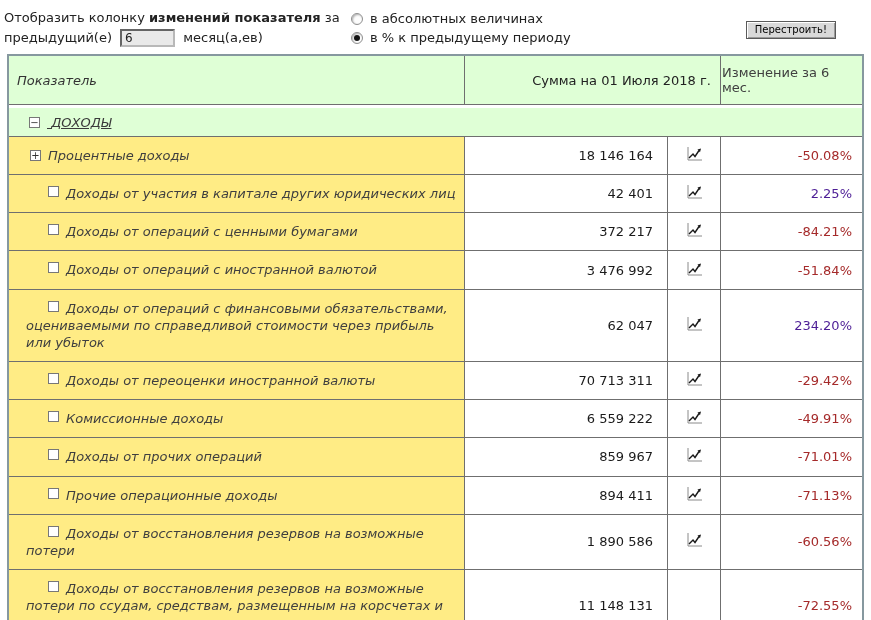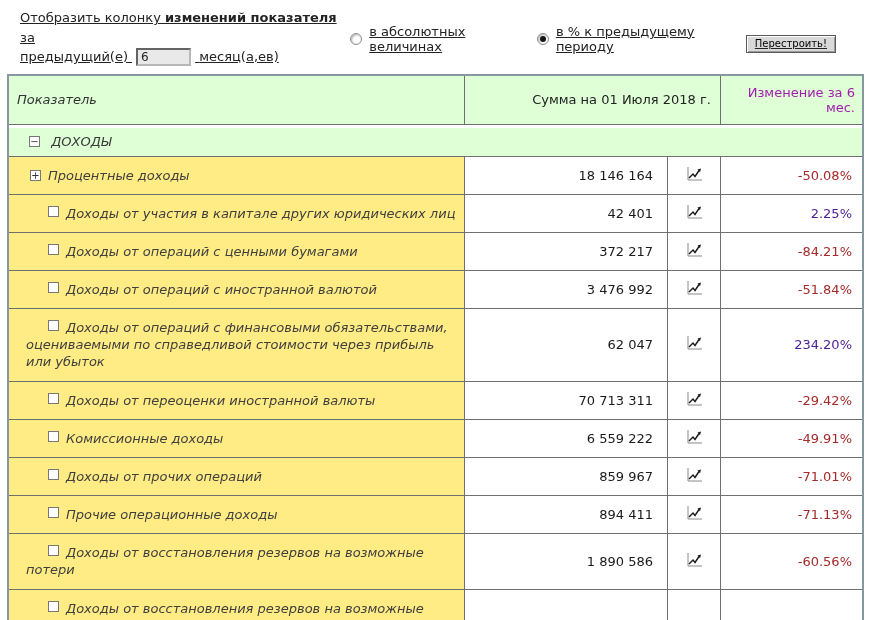--- a/index.html
+++ b/index.html
@@ -5,28 +5,28 @@
   * { box-sizing: border-box; }
   html, body { margin: 0; padding: 0; }
   body {
     width: 871px; height: 620px; overflow: hidden;
     background: #ffffff;
     font-family: "DejaVu Sans", "Liberation Sans", sans-serif;
     font-size: 13px; color: #222;
   }
 
   
-  .controls { display: flex; align-items: center; padding: 8px 8px 5px 20px; text-decoration: underline; }
+  .controls { display: flex; align-items: flex-start; padding: 8px 8px 5px 4px; }
   .ctl-text { width: 347px; line-height: 1.5; color: #222; }
   .months-input {
     width: 55px; height: 18px; margin: 0 4px;
     border: 2px inset #b8b8b8; background: #e9e9e9;
     font-family: "DejaVu Sans", sans-serif; font-size: 12px; color: #222; padding: 0 3px;
   }
-  .radios { display: flex; flex-direction: row; gap: 4px; margin-top: 3px; }
+  .radios { display: flex; flex-direction: column; gap: 4px; margin-top: 3px; }
   .radio-row { display: flex; align-items: center; gap: 7px; cursor: default; }
   .rb {
     width: 12px; height: 12px; border-radius: 50%;
     border: 1px solid #8f8f8f; background: #fdfdfd; position: relative; flex: 0 0 auto;
     box-shadow: inset 1px 1px 2px rgba(0,0,0,.3);
   }
   .rb.checked::after {
     content: ""; position: absolute; left: 2px; top: 2px;
     width: 6px; height: 6px; border-radius: 50%; background: #141414;
   }
@@ -42,25 +42,25 @@
   
   table.tbl {
     margin: 2px 7px 0 7px; width: 857px;
     border-collapse: separate; border-spacing: 0;
     border: 2px solid #86989f; table-layout: fixed; background: #fff;
   }
   td { border-bottom: 1px solid #6f6f6f; vertical-align: middle; font-size: 13px; }
   tr.h td { background: #dfffd6; height: 49px; }
   .h-ind { font-style: italic; color: #333; padding-left: 8px; }
   .h-sum { text-align: right; padding-right: 9px; border-left: 1px solid #6f6f6f; color: #222; }
-  .h-chg { text-align: right; padding-right: 7px; border-left: 1px solid #6f6f6f; color: #a21caf; }
+  .h-chg { text-align: left; padding-right: 7px; border-left: 1px solid #6f6f6f; color: #404040; }
   tr.gap td { border-bottom: none; height: 3px; background: #fff; }
   tr.section-row td {
     background: #dfffd6; height: 29px;
-    font-style: italic; color: #3a3a3a; padding-left: 20px;
+    font-style: italic; color: #3a3a3a; padding-left: 20px; text-decoration: underline;
   }
   .c-label { background: #ffec85; font-style: italic; color: #3f3f3f; padding: 10px 6px 10px 0; }
   .labwrap { padding-left: 17px; text-indent: 22px; line-height: 1.32; }
   .labwrap.has-xp { padding-left: 21px; text-indent: 0; }
   .c-num { text-align: right; padding-right: 14px; color: #1a1a1a; border-left: 1px solid #6f6f6f; background: #fff; }
   .c-icon { text-align: center; border-left: 1px solid #6f6f6f; background: #fff; }
   .c-pct { text-align: right; padding-right: 10px; border-left: 1px solid #6f6f6f; background: #fff; }
   .pos { color: #4c1d95; }
   .neg { color: #a52a2a; }
   .xp {

